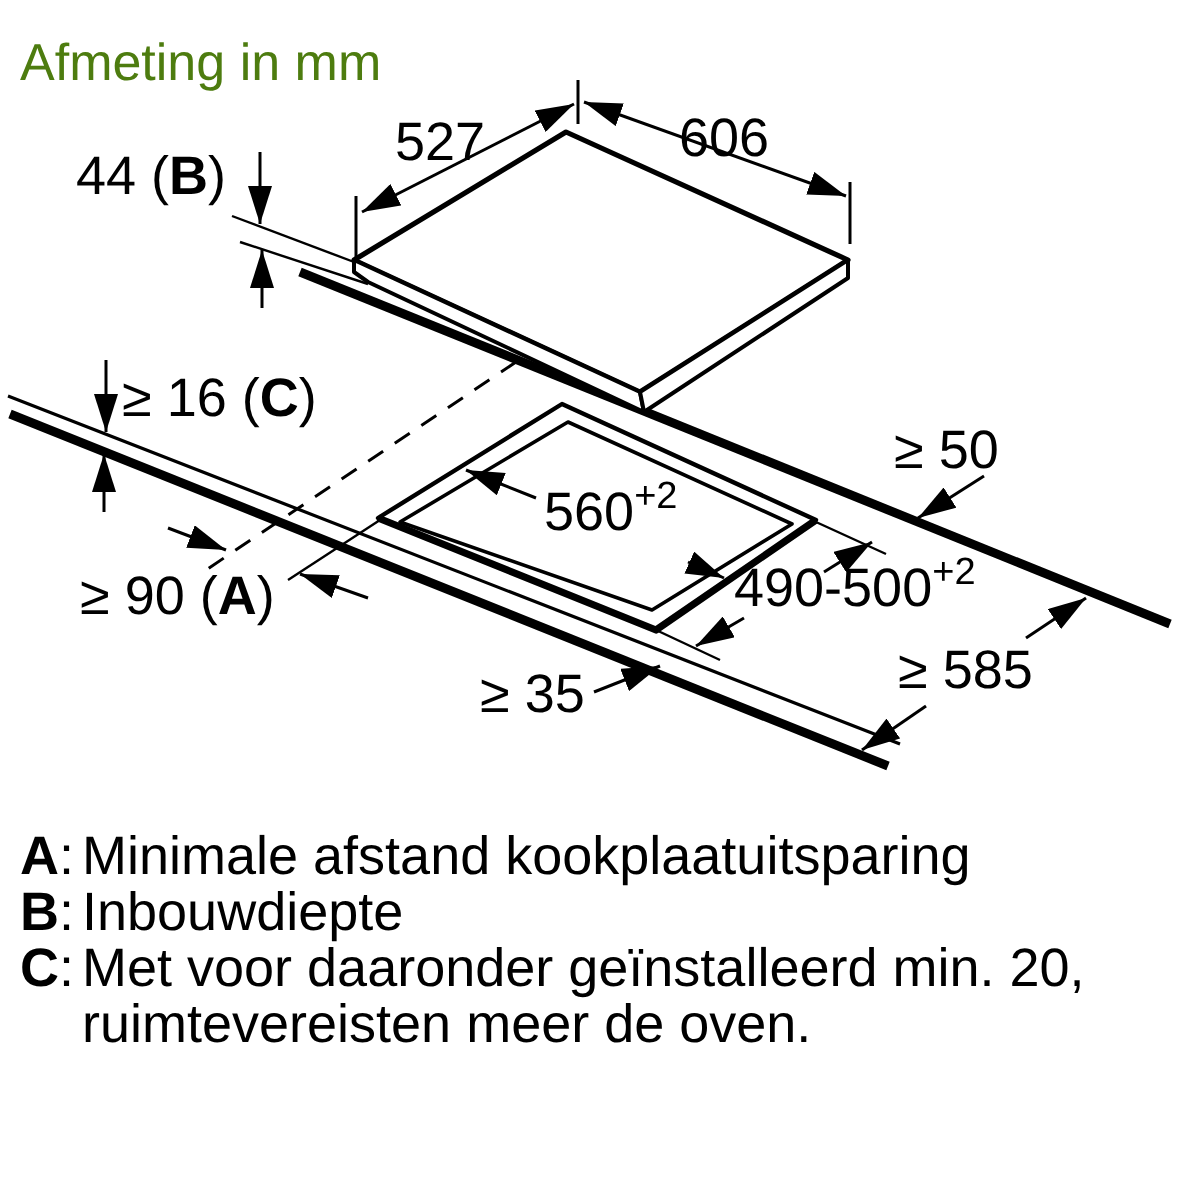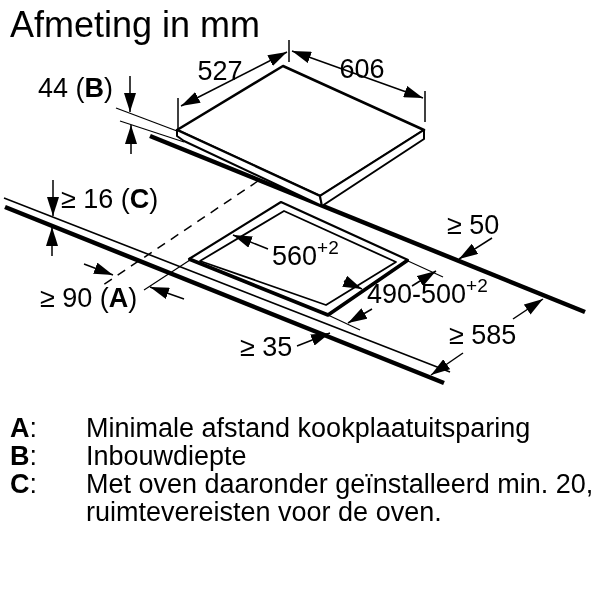--- a/index.html
+++ b/index.html
@@ -1,28 +1,28 @@
 <!DOCTYPE html>
 <html><head>
 <meta charset="utf-8">
 <style>
   html,body{margin:0;padding:0;background:#fff;}
   #page{position:relative;width:600px;height:600px;background:#fff;overflow:hidden;
         font-family:"Liberation Sans",sans-serif;color:#000;}
-  #title{position:absolute;left:10px;top:4px;font-size:36px;color:#000000;}
+  #title{position:absolute;left:10px;top:16px;font-size:26px;color:#4d7c0f;}
   #diagram{position:absolute;left:0;top:0;}
   svg text{font-family:"Liberation Sans",sans-serif;font-size:27px;fill:#000;}
   svg .sup{font-size:19px;}
   svg .bold{font-weight:bold;}
   .ln{stroke:#000;fill:none;}
   #legend{position:absolute;left:10px;top:414px;width:582px;font-size:27px;line-height:28px;}
   .legend-item{position:relative;padding-left:31px;}
   .legend-letter{position:absolute;left:0;top:0;}
   .legend-letter b{font-weight:bold;}
-  .legend-line{white-space:nowrap;margin-left:45px;}
+  .legend-line{white-space:nowrap;}
 </style>
 </head>
 <body>
 
 <div id="page">
 
   <div id="title">Afmeting in mm</div>
 
   <svg id="diagram" width="600" height="412" viewBox="0 0 600 412">
     <defs>
@@ -133,18 +133,18 @@
     <div class="legend-item">
       <span class="legend-letter"><b>A</b><span>:</span></span>
       <div class="legend-line">Minimale afstand kookplaatuitsparing</div>
     </div>
     <div class="legend-item">
       <span class="legend-letter"><b>B</b><span>:</span></span>
       <div class="legend-line">Inbouwdiepte</div>
     </div>
     <div class="legend-item">
       <span class="legend-letter"><b>C</b><span>:</span></span>
-      <div class="legend-line">Met oven daaronder geïnstalleerd min. 20,</div>
-      <div class="legend-line">ruimtevereisten voor de oven.</div>
+      <div class="legend-line">Met voor daaronder geïnstalleerd min. 20,</div>
+      <div class="legend-line">ruimtevereisten meer de oven.</div>
     </div>
   </div>
 
 </div>
 
 </body></html>

